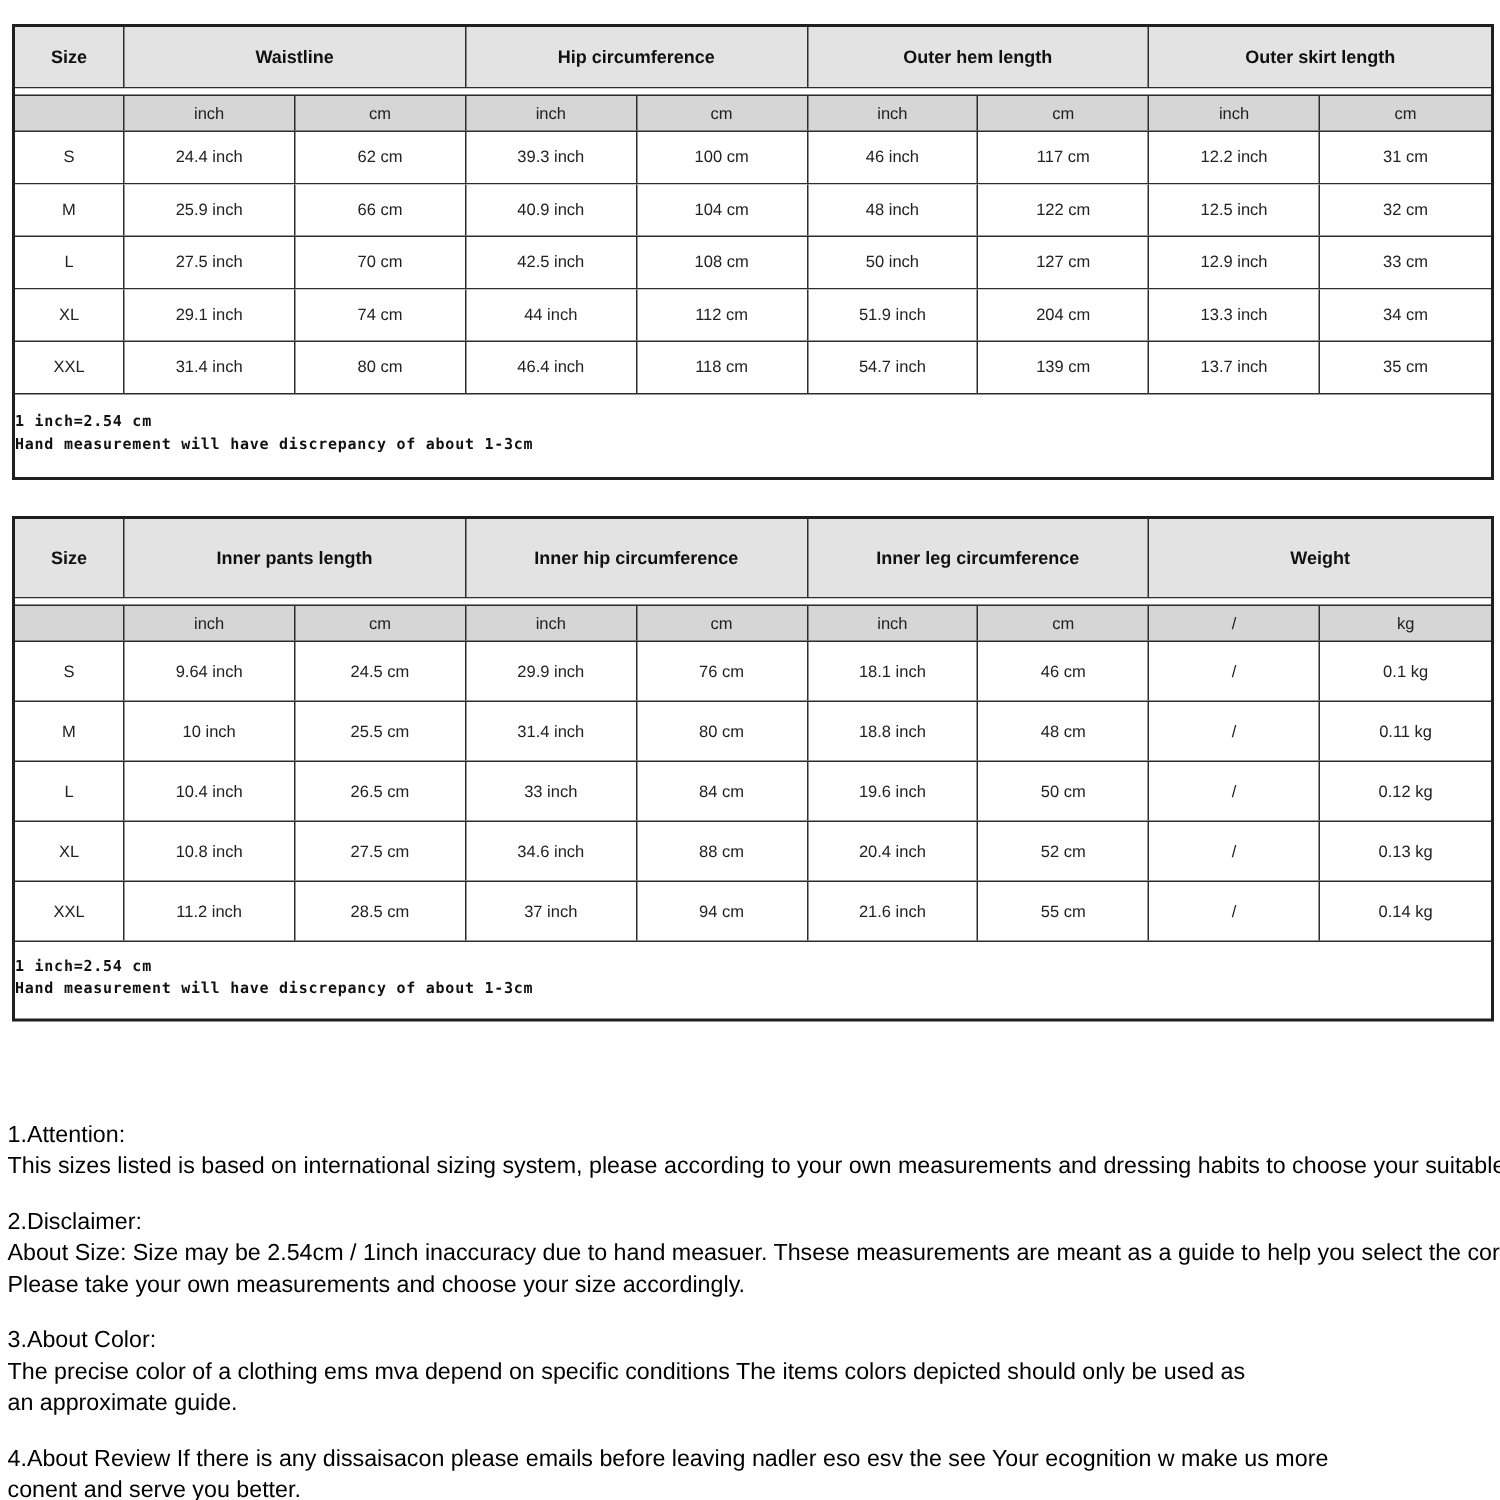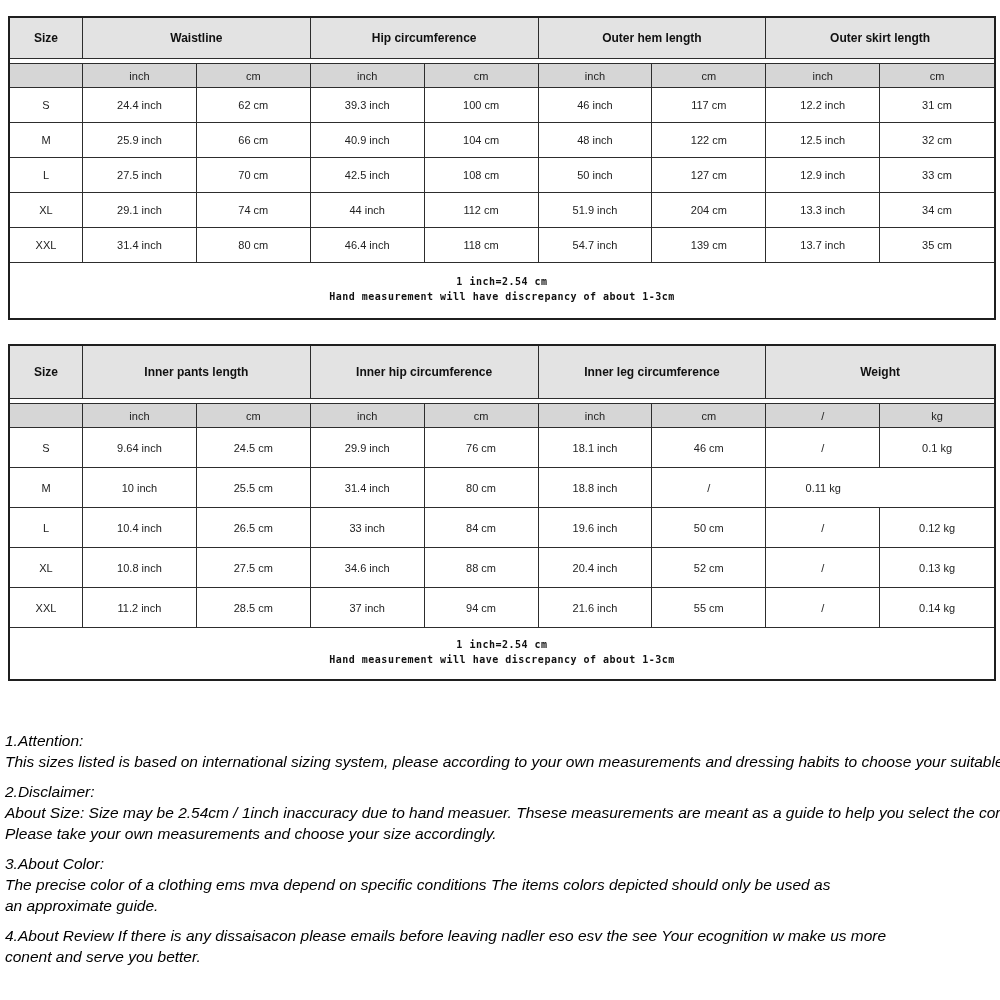--- a/index.html
+++ b/index.html
@@ -28,33 +28,33 @@
     display:flex;align-items:center;justify-content:center;
     border-right:1px solid #2d2d2d;
     font-size:11px;color:#222;
     overflow:hidden;white-space:nowrap;
   }
   .cell:last-child{border-right:none;}
   .ghead .cell{font-weight:bold;font-size:12px;color:#111;}
   .subhead .cell{font-size:11px;color:#222;}
 
   .note{
-    text-align:center;
+    text-align:left;
     font-family:"DejaVu Sans Mono",monospace;
     font-weight:bold;font-size:10px;color:#111;
     letter-spacing:0.5px;line-height:15px;
   }
   #t1 .note{padding:11px 0 14px 0;}
   #t2 .note{padding:9px 0 12px 0;}
 
   .notes{
     position:absolute;left:5px;top:730px;width:992px;
     font-size:15.5px;line-height:21px;color:#000;
   }
-  .notes .para{margin:0 0 9px 0;font-style:italic;}
+  .notes .para{margin:16px 0 9px 0;}
   .notes .line{white-space:nowrap;}
 </style>
 </head>
 <body>
 
 <div class="page">
 
   <div class="tbl" id="t1">
     <div class="row ghead">
       <div class="cell">Size</div>
@@ -170,20 +170,21 @@
           <div class="cell">/</div>
           <div class="cell">0.1 kg</div>
         </div>
         <div class="row data">
           <div class="cell">M</div>
           <div class="cell">10 inch</div>
           <div class="cell">25.5 cm</div>
           <div class="cell">31.4 inch</div>
           <div class="cell">80 cm</div>
           <div class="cell">18.8 inch</div>
+          <div class="cell">48 cm</div>
           <div class="cell">/</div>
           <div class="cell">0.11 kg</div>
         </div>
         <div class="row data">
           <div class="cell">L</div>
           <div class="cell">10.4 inch</div>
           <div class="cell">26.5 cm</div>
           <div class="cell">33 inch</div>
           <div class="cell">84 cm</div>
           <div class="cell">19.6 inch</div>

